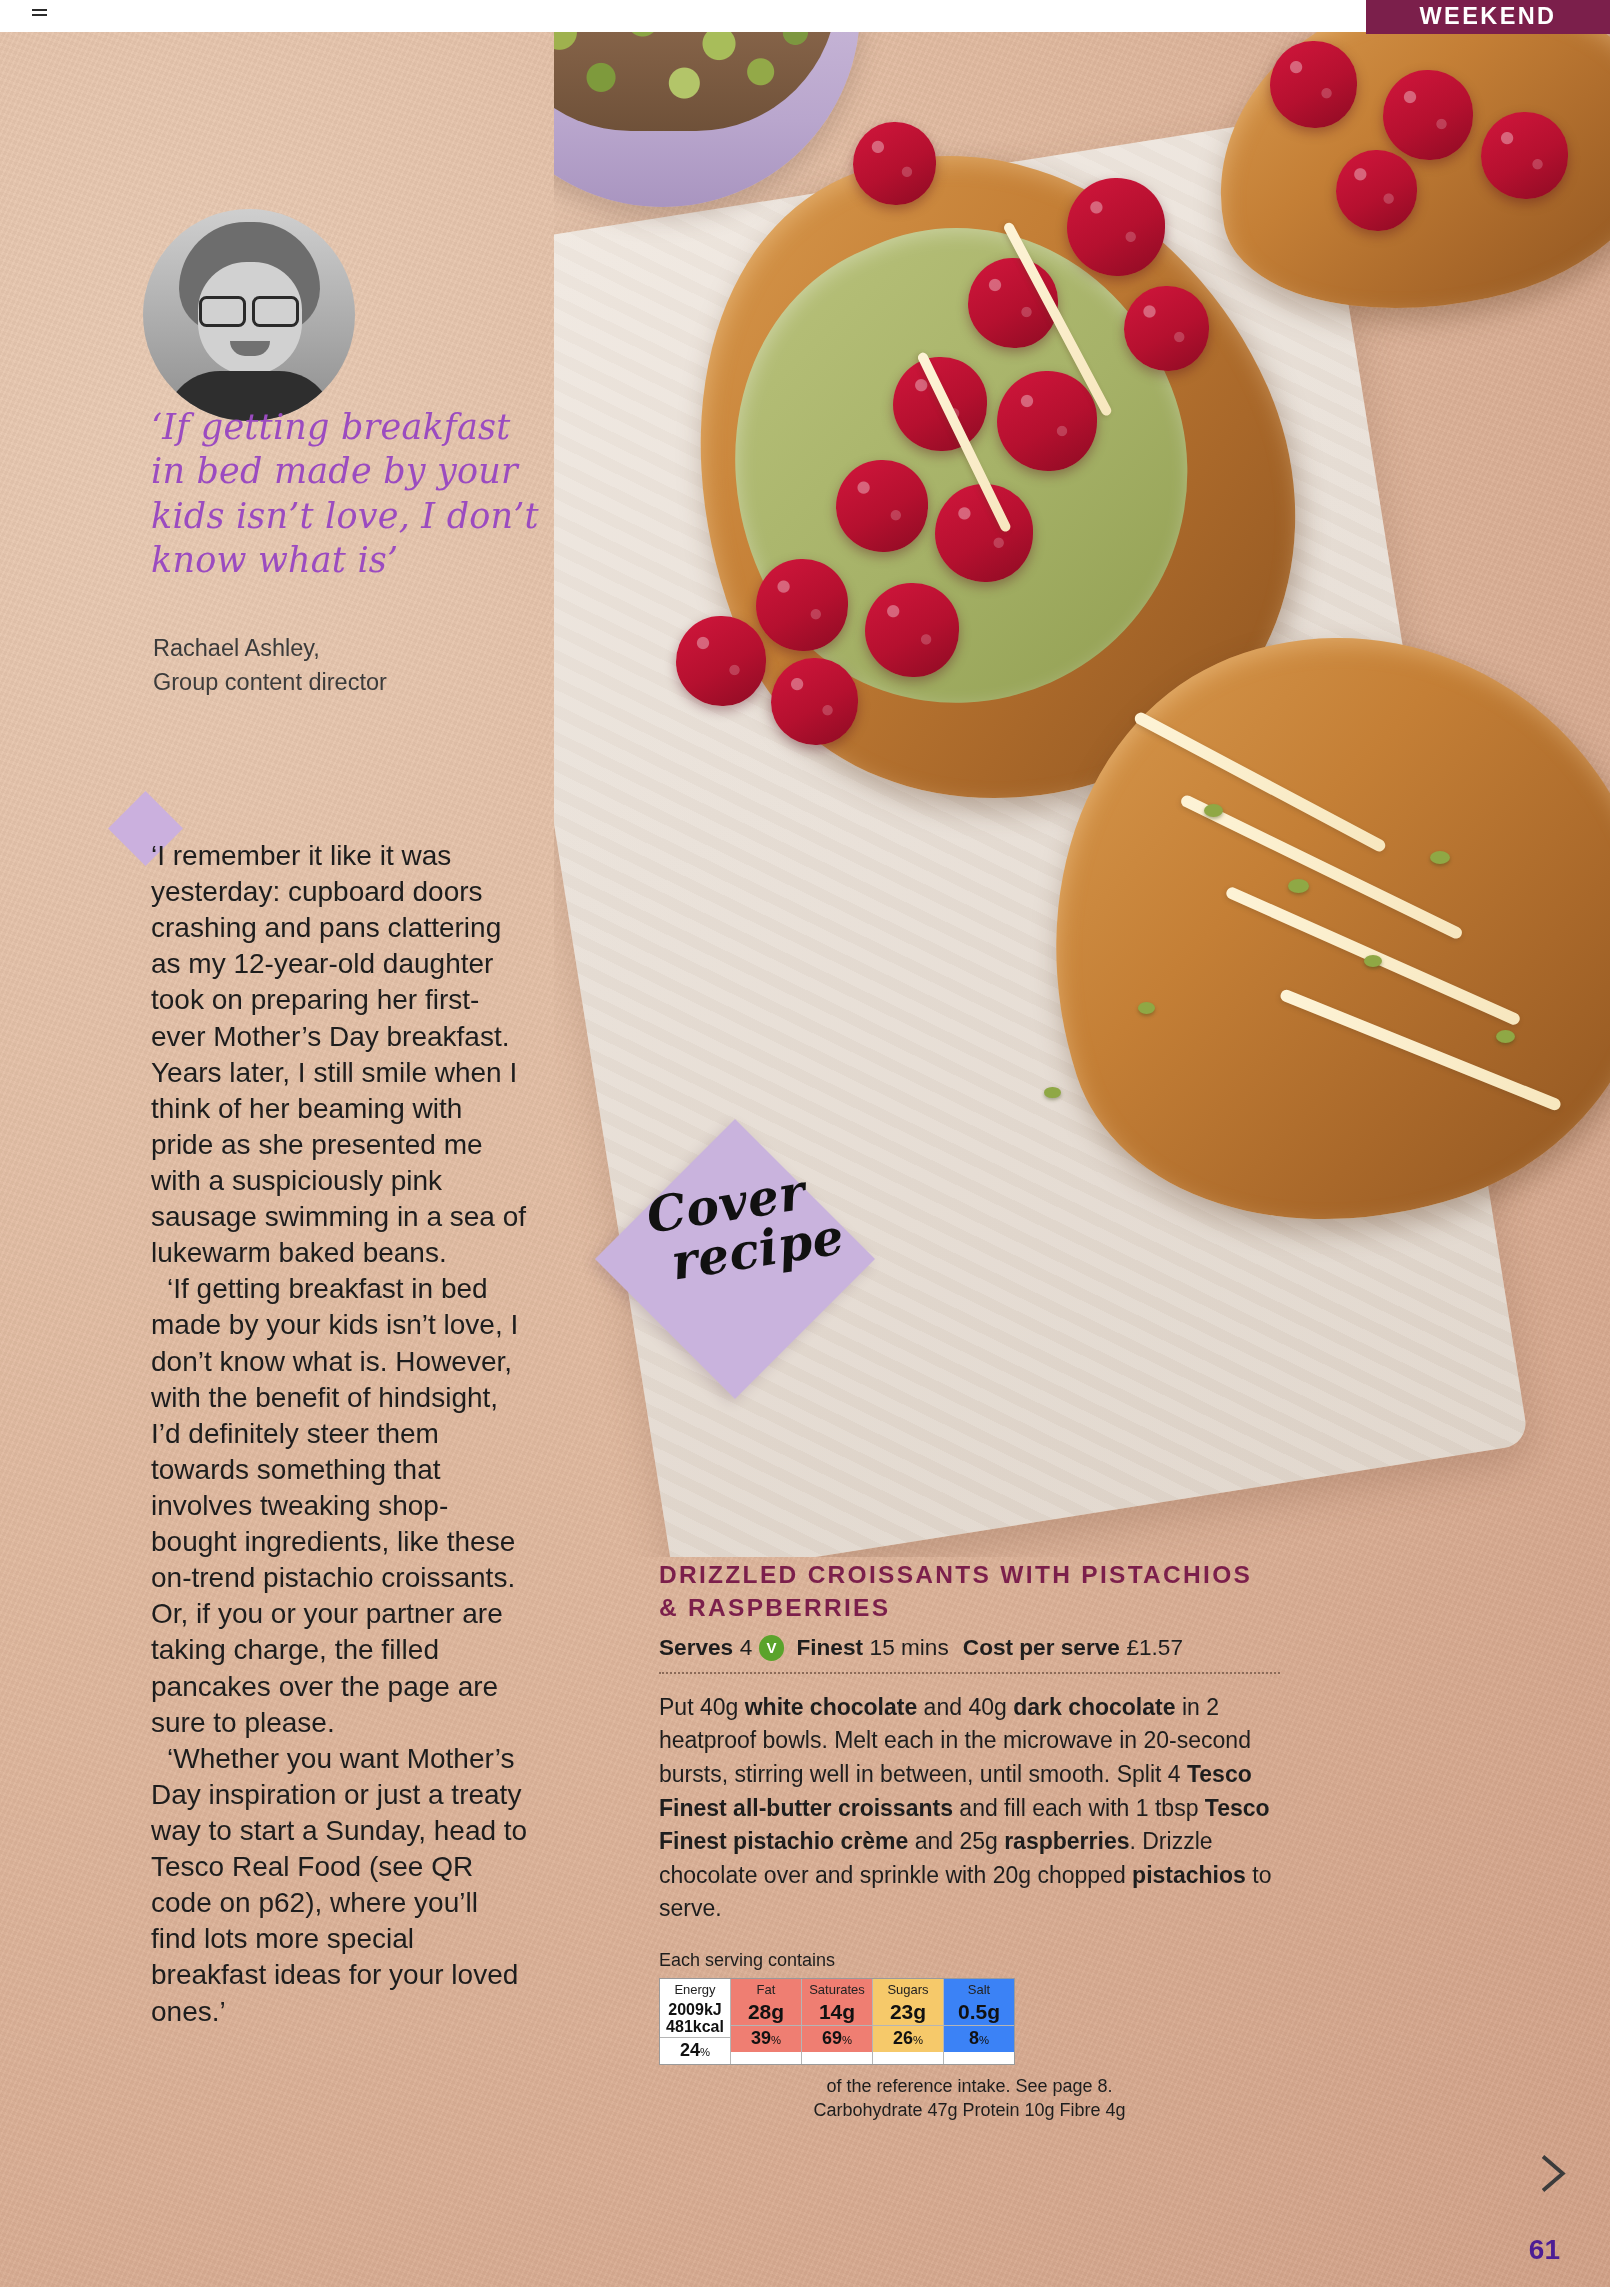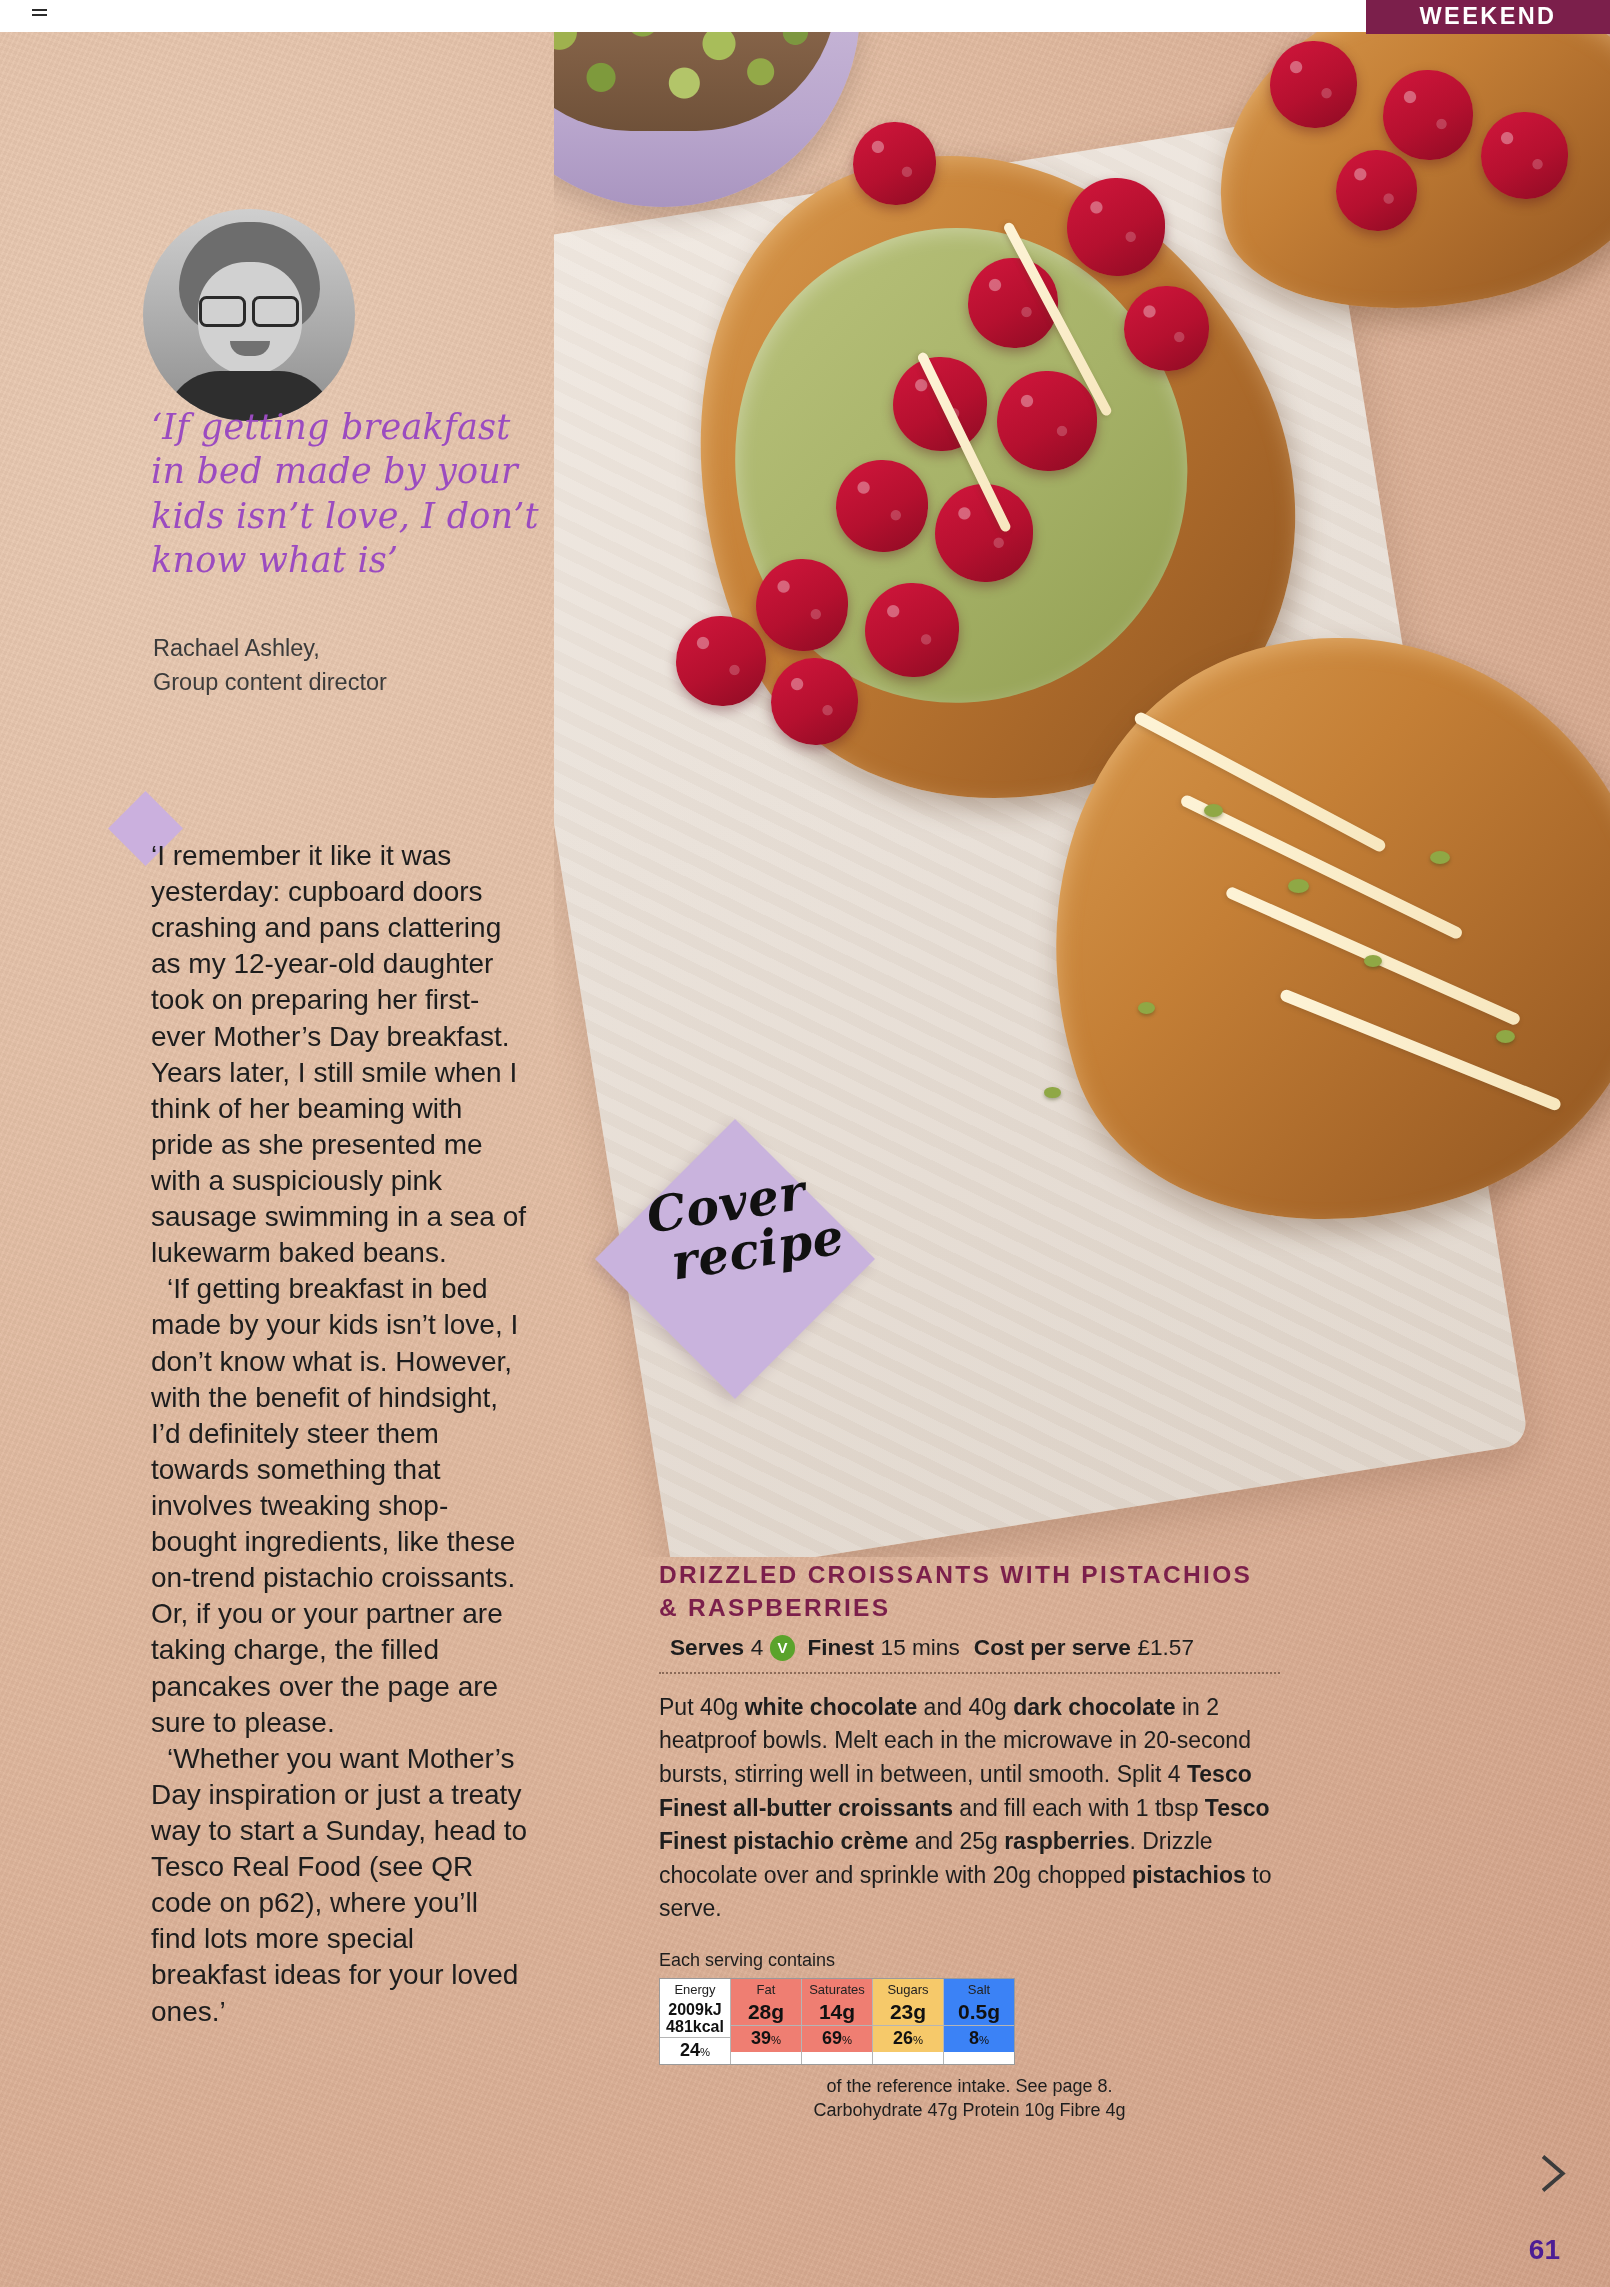--- a/index.html
+++ b/index.html
@@ -158,21 +158,21 @@
   .body-copy p + p{text-indent:16px;}
 
   
   .recipe{
     position:absolute;left:659px;top:1558px;width:621px;z-index:20;
   }
   .recipe-title{
     color:#7b1f4b;font-size:24.5px;font-weight:bold;letter-spacing:2.3px;line-height:1.35;
   }
   .recipe-meta{
-    margin-top:10.4px;color:#1d1d1d;font-size:22.6px;display:flex;align-items:flex-end;gap:6.6px;flex-wrap:wrap;margin-left:11px;
+    margin-top:10.4px;color:#1d1d1d;font-size:22.6px;display:flex;align-items:flex-end;gap:6.6px;flex-wrap:wrap;
   }
   .recipe-meta b{font-weight:bold;}
   .veg-badge{
     display:inline-flex;align-items:center;justify-content:center;
     width:25.4px;height:25.4px;border-radius:50%;background:#5aa32b;color:#fff;
     font-size:15px;font-weight:bold;
   }
   .dotted{
     margin-top:11.3px;border-top:2.8px dotted #8a6a58;height:0;width:100%;
   }

